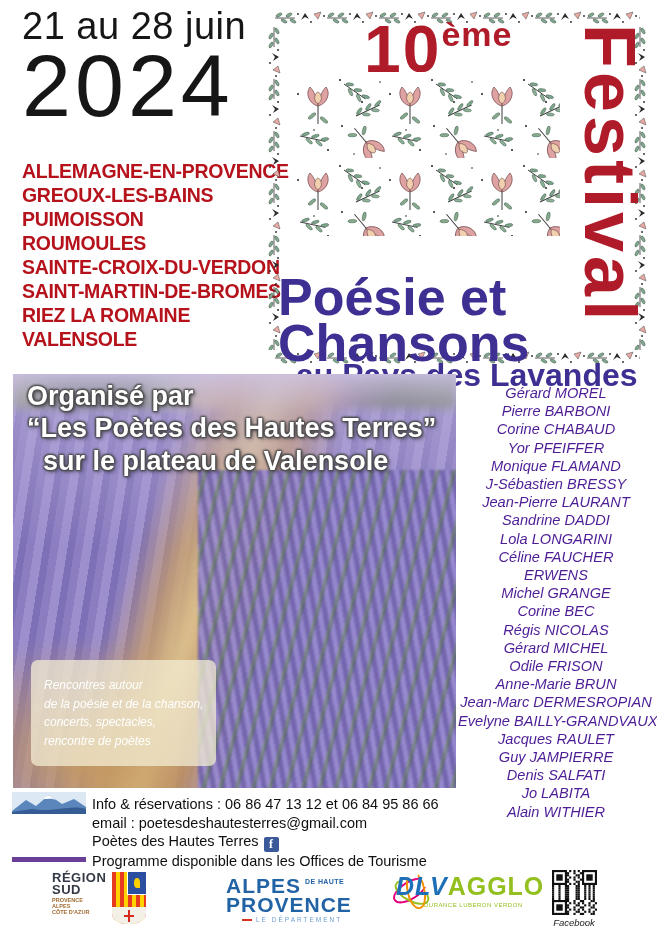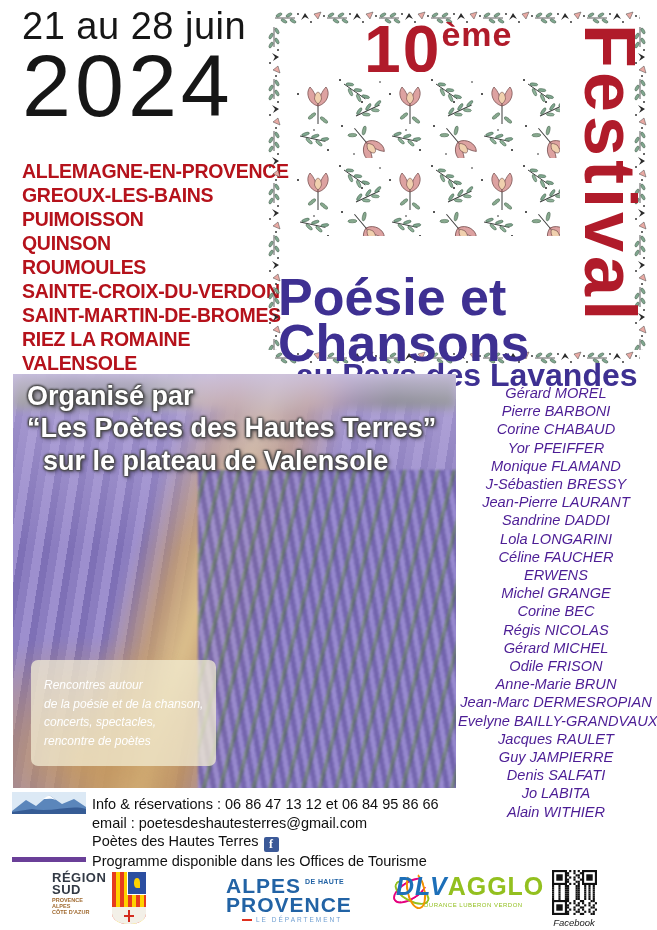--- a/index.html
+++ b/index.html
@@ -140,21 +140,20 @@
 
   <header class="date-block">
     <div class="date-range">21 au 28 juin</div>
     <div class="date-year">2024</div>
   </header>
 
   <ul class="cities">
     <li>ALLEMAGNE-EN-PROVENCE</li>
     <li>GREOUX-LES-BAINS</li>
     <li>PUIMOISSON</li>
-    <li>QUINSON</li>
     <li>ROUMOULES</li>
     <li>SAINTE-CROIX-DU-VERDON</li>
     <li>SAINT-MARTIN-DE-BROMES</li>
     <li>RIEZ LA ROMAINE</li>
     <li>VALENSOLE</li>
   </ul>
 
   <section class="deco-box">
     <svg class="defs-hub" aria-hidden="true">
       <defs>

